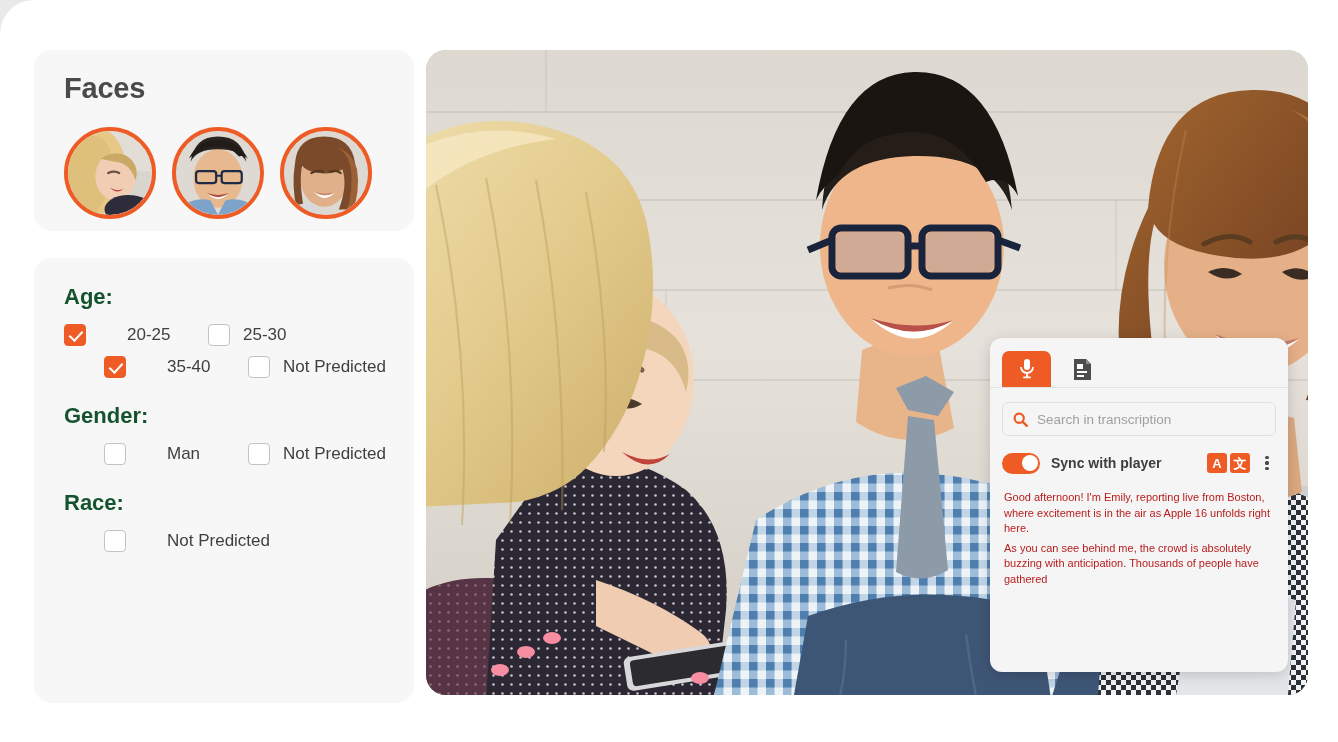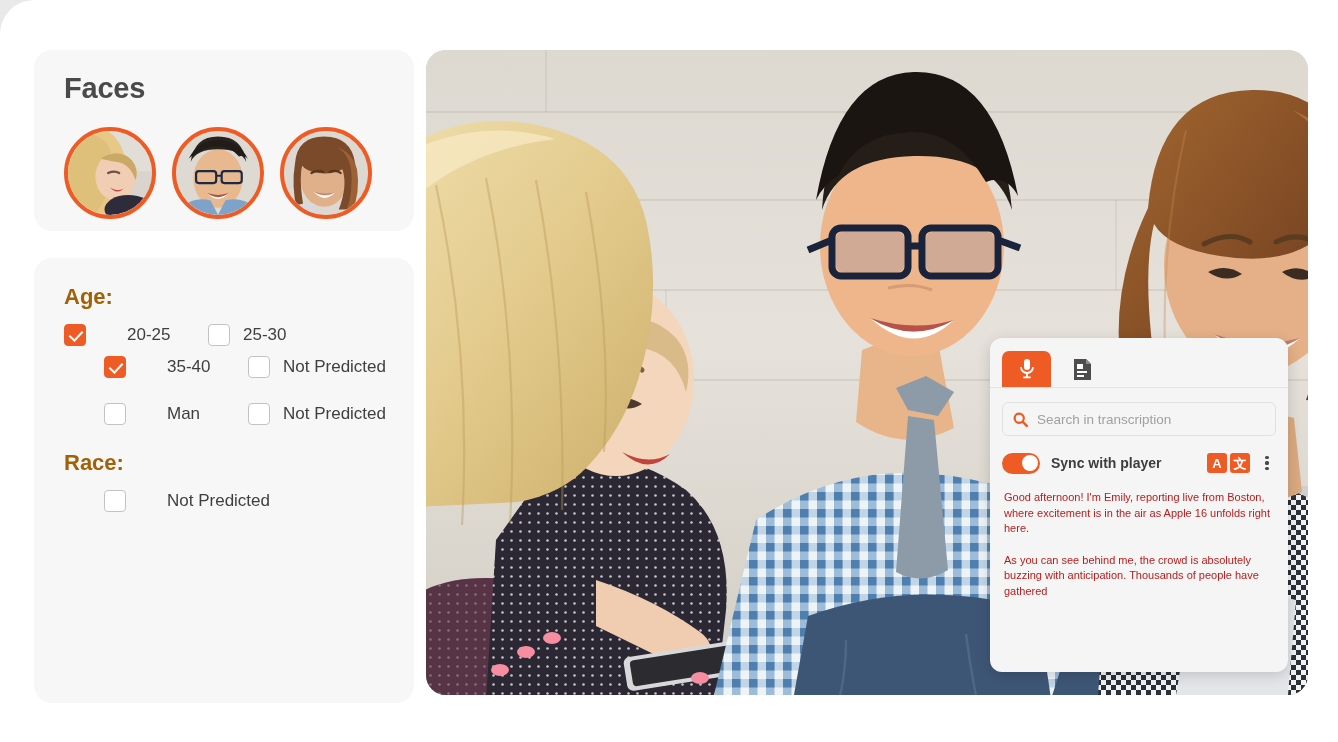--- a/index.html
+++ b/index.html
@@ -74,21 +74,21 @@
     margin-top: 27px;
     padding: 26px 30px 28px 30px;
     min-height: 445px;
   }
 
   .filter-group + .filter-group { margin-top: 25px; }
 
   .group-title {
     font-size: 22px;
     font-weight: bold;
-    color: #a16207;
+    color: #14532d;
     margin-bottom: 14px;
   }
 
   .opt-row {
     display: flex;
     align-items: center;
     margin-bottom: 10px;
   }
   .opt-row:last-child { margin-bottom: 0; margin-left: 40px; }
 
@@ -273,21 +273,21 @@
   }
 
   .tp-body {
     padding: 14px 14px 0 14px;
   }
   .tp-para {
     font-size: 11px;
     line-height: 1.42;
     color: #b91c1c;
   }
-  .tp-para + .tp-para { margin-top: 16px; }
+  .tp-para + .tp-para { margin-top: 4px; }
 </style>
 </head>
 <body>
 
 <div class="page">
 
   <div class="left-col">
 
     <div class="card faces-card">
       <div class="faces-title">Faces</div>
@@ -366,20 +366,21 @@
             <span class="opt-label">35-40</span>
           </div>
           <div class="opt">
             <span class="cbox"></span>
             <span class="opt-label">Not Predicted</span>
           </div>
         </div>
       </div>
 
       <div class="filter-group">
+        <div class="group-title">Gender:</div>
         <div class="opt-row">
           <div class="opt col1">
             <span class="cbox"></span>
             <span class="opt-label">Man</span>
           </div>
           <div class="opt">
             <span class="cbox"></span>
             <span class="opt-label">Not Predicted</span>
           </div>
         </div>

